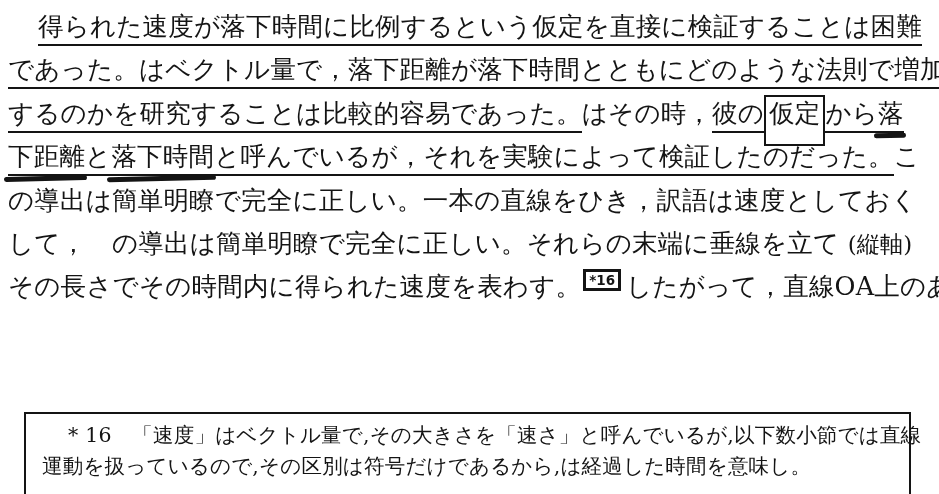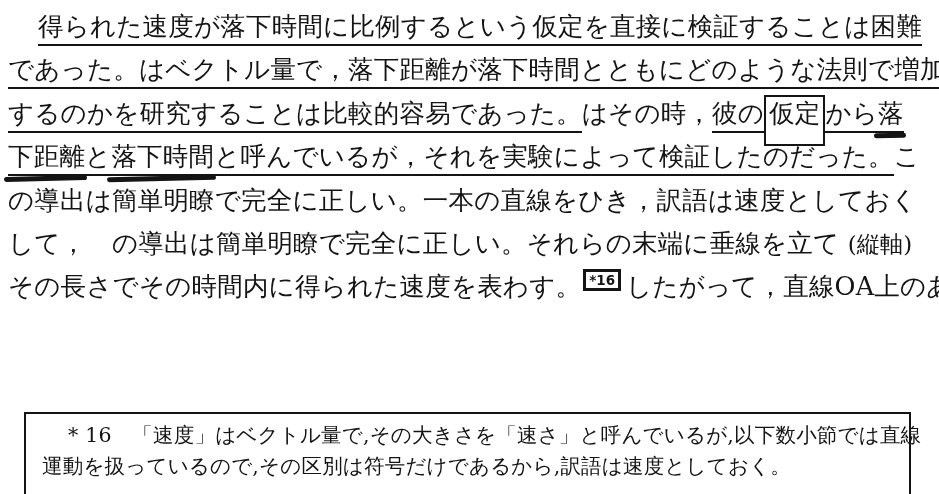--- a/index.html
+++ b/index.html
@@ -88,15 +88,15 @@
       <div class="line indent"><span class="seg ul">得られた速度が落下時間に比例するという仮定を直接に検証することは困難</span></div>
       <div class="line"><span class="seg ul">であった。はベクトル量で，落下距離が落下時間とともにどのような法則で増加</span></div>
       <div class="line"><span class="seg ul">するのかを研究することは比較的容易であった。</span><span class="seg ">はその時，</span><span class="seg ul">彼の</span><span class="seg box">仮定</span><span class="seg ul">から</span><span class="seg ul thick">落</span></div>
       <div class="line"><span class="seg ul thick">下距離</span><span class="seg ul">と</span><span class="seg ul thick">落下時間</span><span class="seg ul">と呼んでいるが，それを実験によって検証したのだった。</span><span class="seg ">こ</span></div>
       <div class="line"><span class="seg ">の導出は簡単明瞭で完全に正しい。一本の直線をひき，訳語は速度としておく</span></div>
       <div class="line"><span class="seg ">して，　の導出は簡単明瞭で完全に正しい。それらの末端に垂線を立て </span><span class="seg small">(縦軸)</span></div>
       <div class="line"><span class="seg ">その長さでその時間内に得られた速度を表わす。</span><span class="seg fnref">*16</span><span class="seg ">したがって，直線OA上のあ</span></div>
     </div>
   <div class="footnote-box" id="footnote-lines">
       <div class="fn-line indent"><span class="seg ">* 16</span><span class="seg ">　「速度」はベクトル量で,その大きさを「速さ」と呼んでいるが,以下数小節では直線</span></div>
-      <div class="fn-line"><span class="seg ">運動を扱っているので,その区別は符号だけであるから,訳語は速度としておく。</span></div>
+      <div class="fn-line"><span class="seg ">運動を扱っているので,その区別は符号だけであるから,は経過した時間を意味し。</span></div>
     </div>
 </div>
 
 </body></html>

